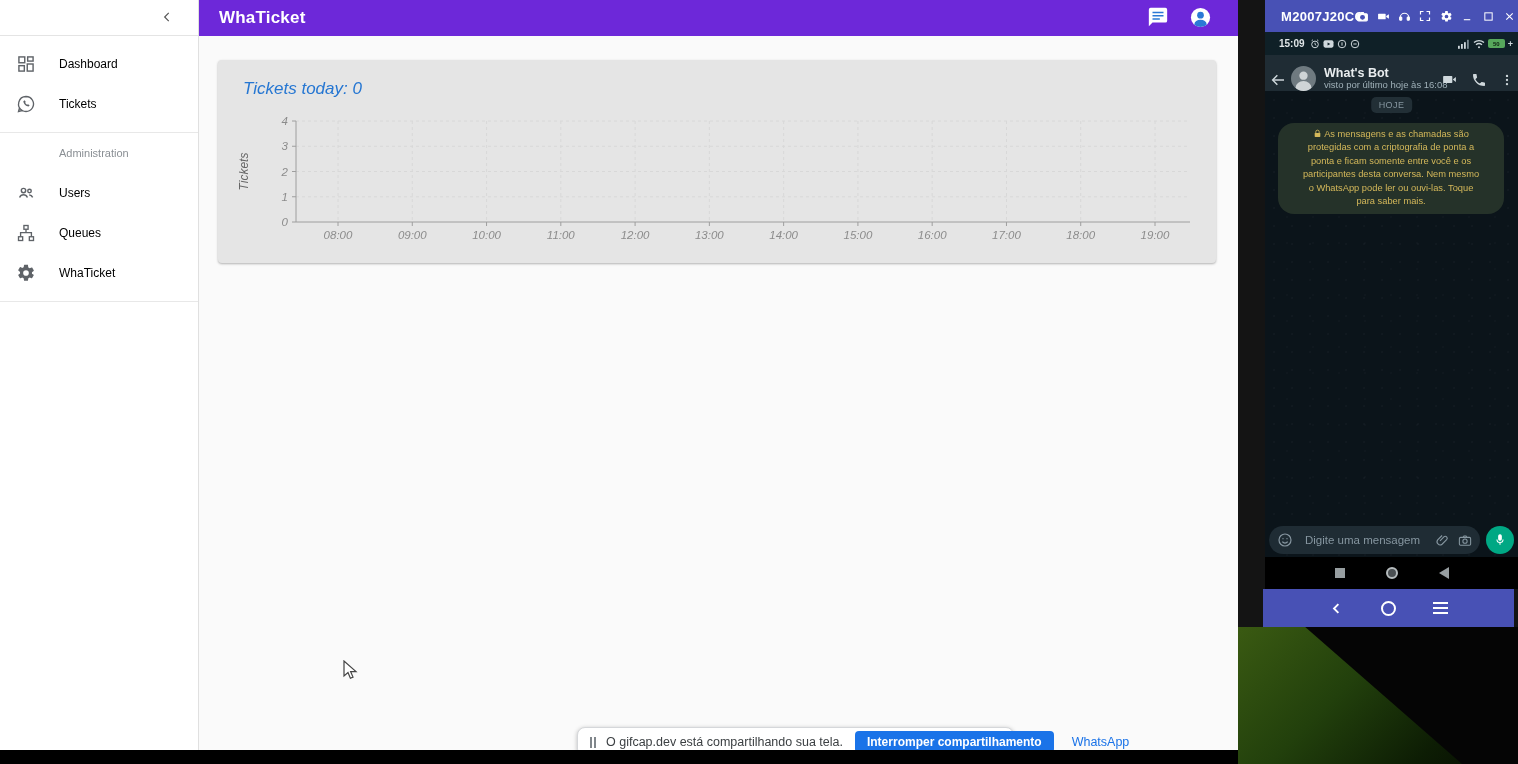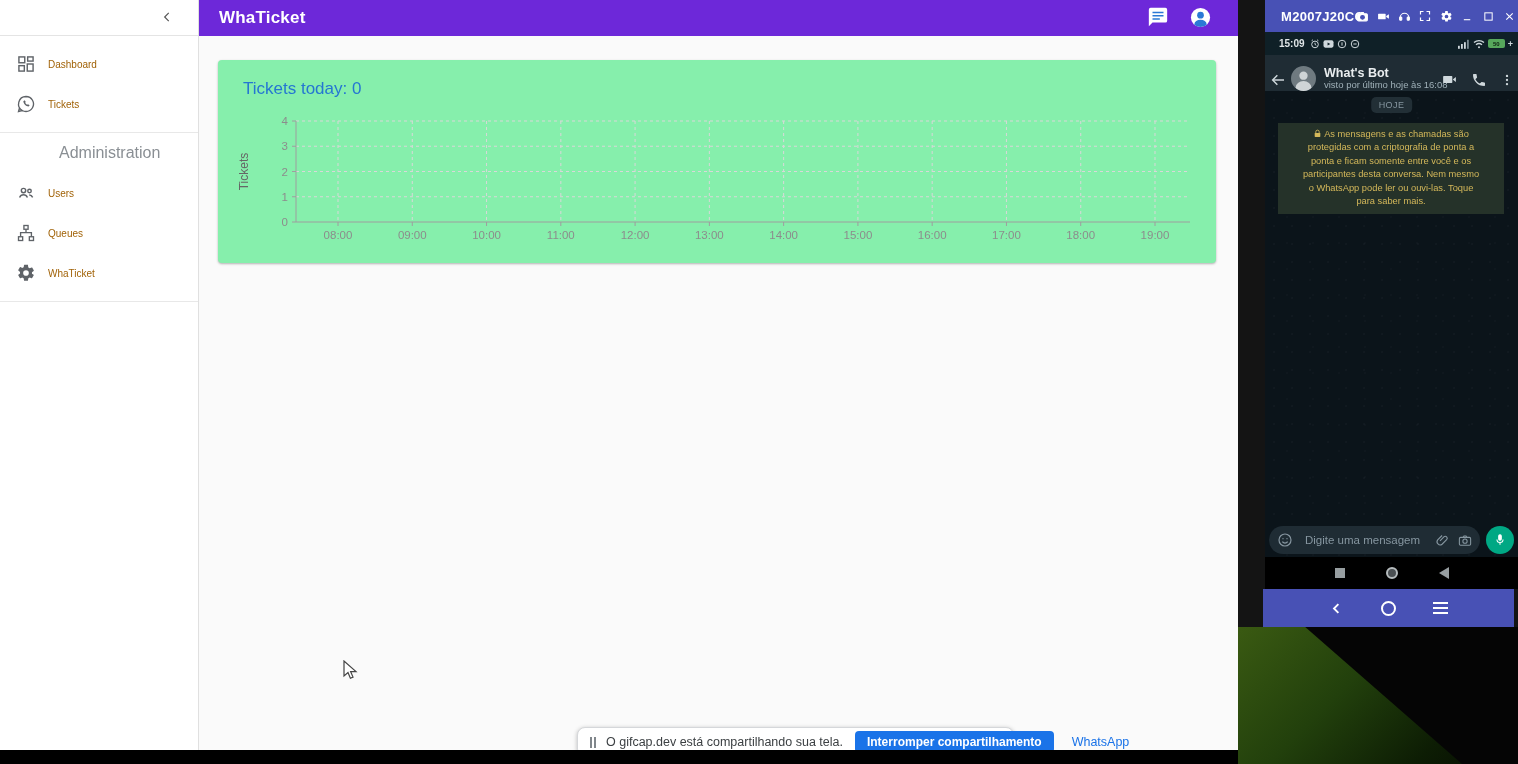--- a/index.html
+++ b/index.html
@@ -10,33 +10,33 @@
   #app{position:absolute;left:0;top:0;width:1238px;height:750px;background:#fafafa;}
   #black-strip{position:absolute;left:0;top:750px;width:1238px;height:14px;background:#000;}
 
   
   #sidebar{position:absolute;left:0;top:0;width:199px;height:750px;background:#fff;border-right:1px solid #e0e0e0;}
   #sidebar-header{position:relative;height:36px;border-bottom:1px solid #e4e4e4;}
   .collapse-btn{position:absolute;right:18px;top:5px;width:26px;height:26px;border:none;background:transparent;color:#555;font-size:15px;cursor:pointer;}
   .nav{padding-top:8px;}
   .nav-item{position:relative;height:40px;display:flex;align-items:center;cursor:pointer;}
   .nav-icon{width:24px;height:24px;margin-left:14px;display:flex;align-items:center;justify-content:center;}
-  .nav-label{margin-left:10px;font-size:10px;color:#a16207;}
+  .nav-label{margin-left:21px;font-size:12px;color:#000000;}
   .divider{height:1px;background:#e8e8e8;margin:8px 0 0 0;}
-  .subheader{height:40px;line-height:40px;padding-left:59px;font-size:16px;color:#8a8f94;}
+  .subheader{height:40px;line-height:40px;padding-left:59px;font-size:11px;color:#8a8f94;}
 
   
   #appbar{position:absolute;left:199px;top:0;width:1039px;height:36px;background:#6d28d9;display:flex;align-items:center;}
   #appbar-title{margin-left:20px;font-size:17px;font-weight:bold;color:#fff;letter-spacing:.2px;}
   .appbar-icons{position:absolute;right:26px;top:0;height:36px;display:flex;align-items:center;gap:18px;}
   .appbar-iconbtn{width:24px;height:24px;border:none;background:transparent;padding:0;cursor:pointer;}
 
   
-  #card{position:absolute;left:218px;top:60px;width:998px;height:203px;background:#86efac;border-radius:4px;
-        box-shadow:0 1px 3px rgba(0,0,0,.12),0 1px 2px rgba(0,0,0,.18);}
+  #card{position:absolute;left:218px;top:60px;width:998px;height:203px;background:#e5e5e5;border-radius:4px;
+        box-shadow:0 1px 3px rgba(0,0,0,.12),0 1px 2px rgba(0,0,0,.18);font-style:italic;}
   #card-title{position:absolute;left:25px;top:19px;font-size:17px;font-weight:500;color:#2576d2;}
   #tickets-chart{position:absolute;left:0;top:48px;}
   #tickets-chart .grid{stroke:#d8d8d8;stroke-dasharray:3 3;stroke-width:1;}
   #tickets-chart .axis{stroke:#9e9e9e;stroke-width:1;}
   #tickets-chart text{fill:#8c8c8c;font-size:11.5px;}
   #tickets-chart .ytick{text-anchor:end;}
   #tickets-chart .xtick{text-anchor:middle;}
   #tickets-chart .yaxis-label{text-anchor:middle;fill:#666;font-size:12px;}
 
   
@@ -81,21 +81,21 @@
   #wa-contact{font-size:12.5px;font-weight:bold;color:#e9edef;white-space:nowrap;}
   #wa-lastseen{font-size:9.5px;color:#9fb0b8;white-space:nowrap;}
   .wa-actions{position:absolute;right:4px;display:flex;align-items:center;gap:13px;}
   .wa-actions .wbtn{border:none;background:transparent;padding:0;cursor:pointer;}
 
   #chat{position:absolute;left:0;top:59px;width:253px;height:466px;background:#0b141a;
         background-image:radial-gradient(rgba(134,150,160,0.045) 1px,transparent 1.2px),radial-gradient(rgba(134,150,160,0.03) 1px,transparent 1.2px);
         background-size:18px 18px,26px 26px;background-position:0 0,9px 9px;}
   #date-chip{position:absolute;left:50%;transform:translateX(-50%);top:6px;background:#222f36;color:#8696a0;
              font-size:9px;padding:3px 8px;border-radius:5px;letter-spacing:.4px;}
-  #e2e-banner{position:absolute;left:13px;top:32px;width:226px;background:#253229;border-radius:0;
+  #e2e-banner{position:absolute;left:13px;top:32px;width:226px;background:#253229;border-radius:16px;
               padding:5px 23px;text-align:center;font-size:9.3px;line-height:1.45;color:#d4b85a;cursor:pointer;}
   #e2e-banner svg{vertical-align:-1px;margin-right:2px;}
 
   #input-row{position:absolute;left:0;top:434px;width:253px;height:30px;}
   #input-pill{position:absolute;left:4px;top:1px;width:211px;height:28px;background:#1f2c34;border-radius:15px;
               display:flex;align-items:center;}
   #input-placeholder{margin-left:12px;font-size:11.5px;color:#8696a0;white-space:nowrap;flex:1;}
   .pill-icon{border:none;background:transparent;padding:0;margin-right:7px;cursor:pointer;flex:none;display:flex;}
   .emoji-btn{margin-left:8px;margin-right:0;}
   #mic-btn{position:absolute;left:221px;top:1px;width:28px;height:28px;border-radius:50%;background:#00a884;

